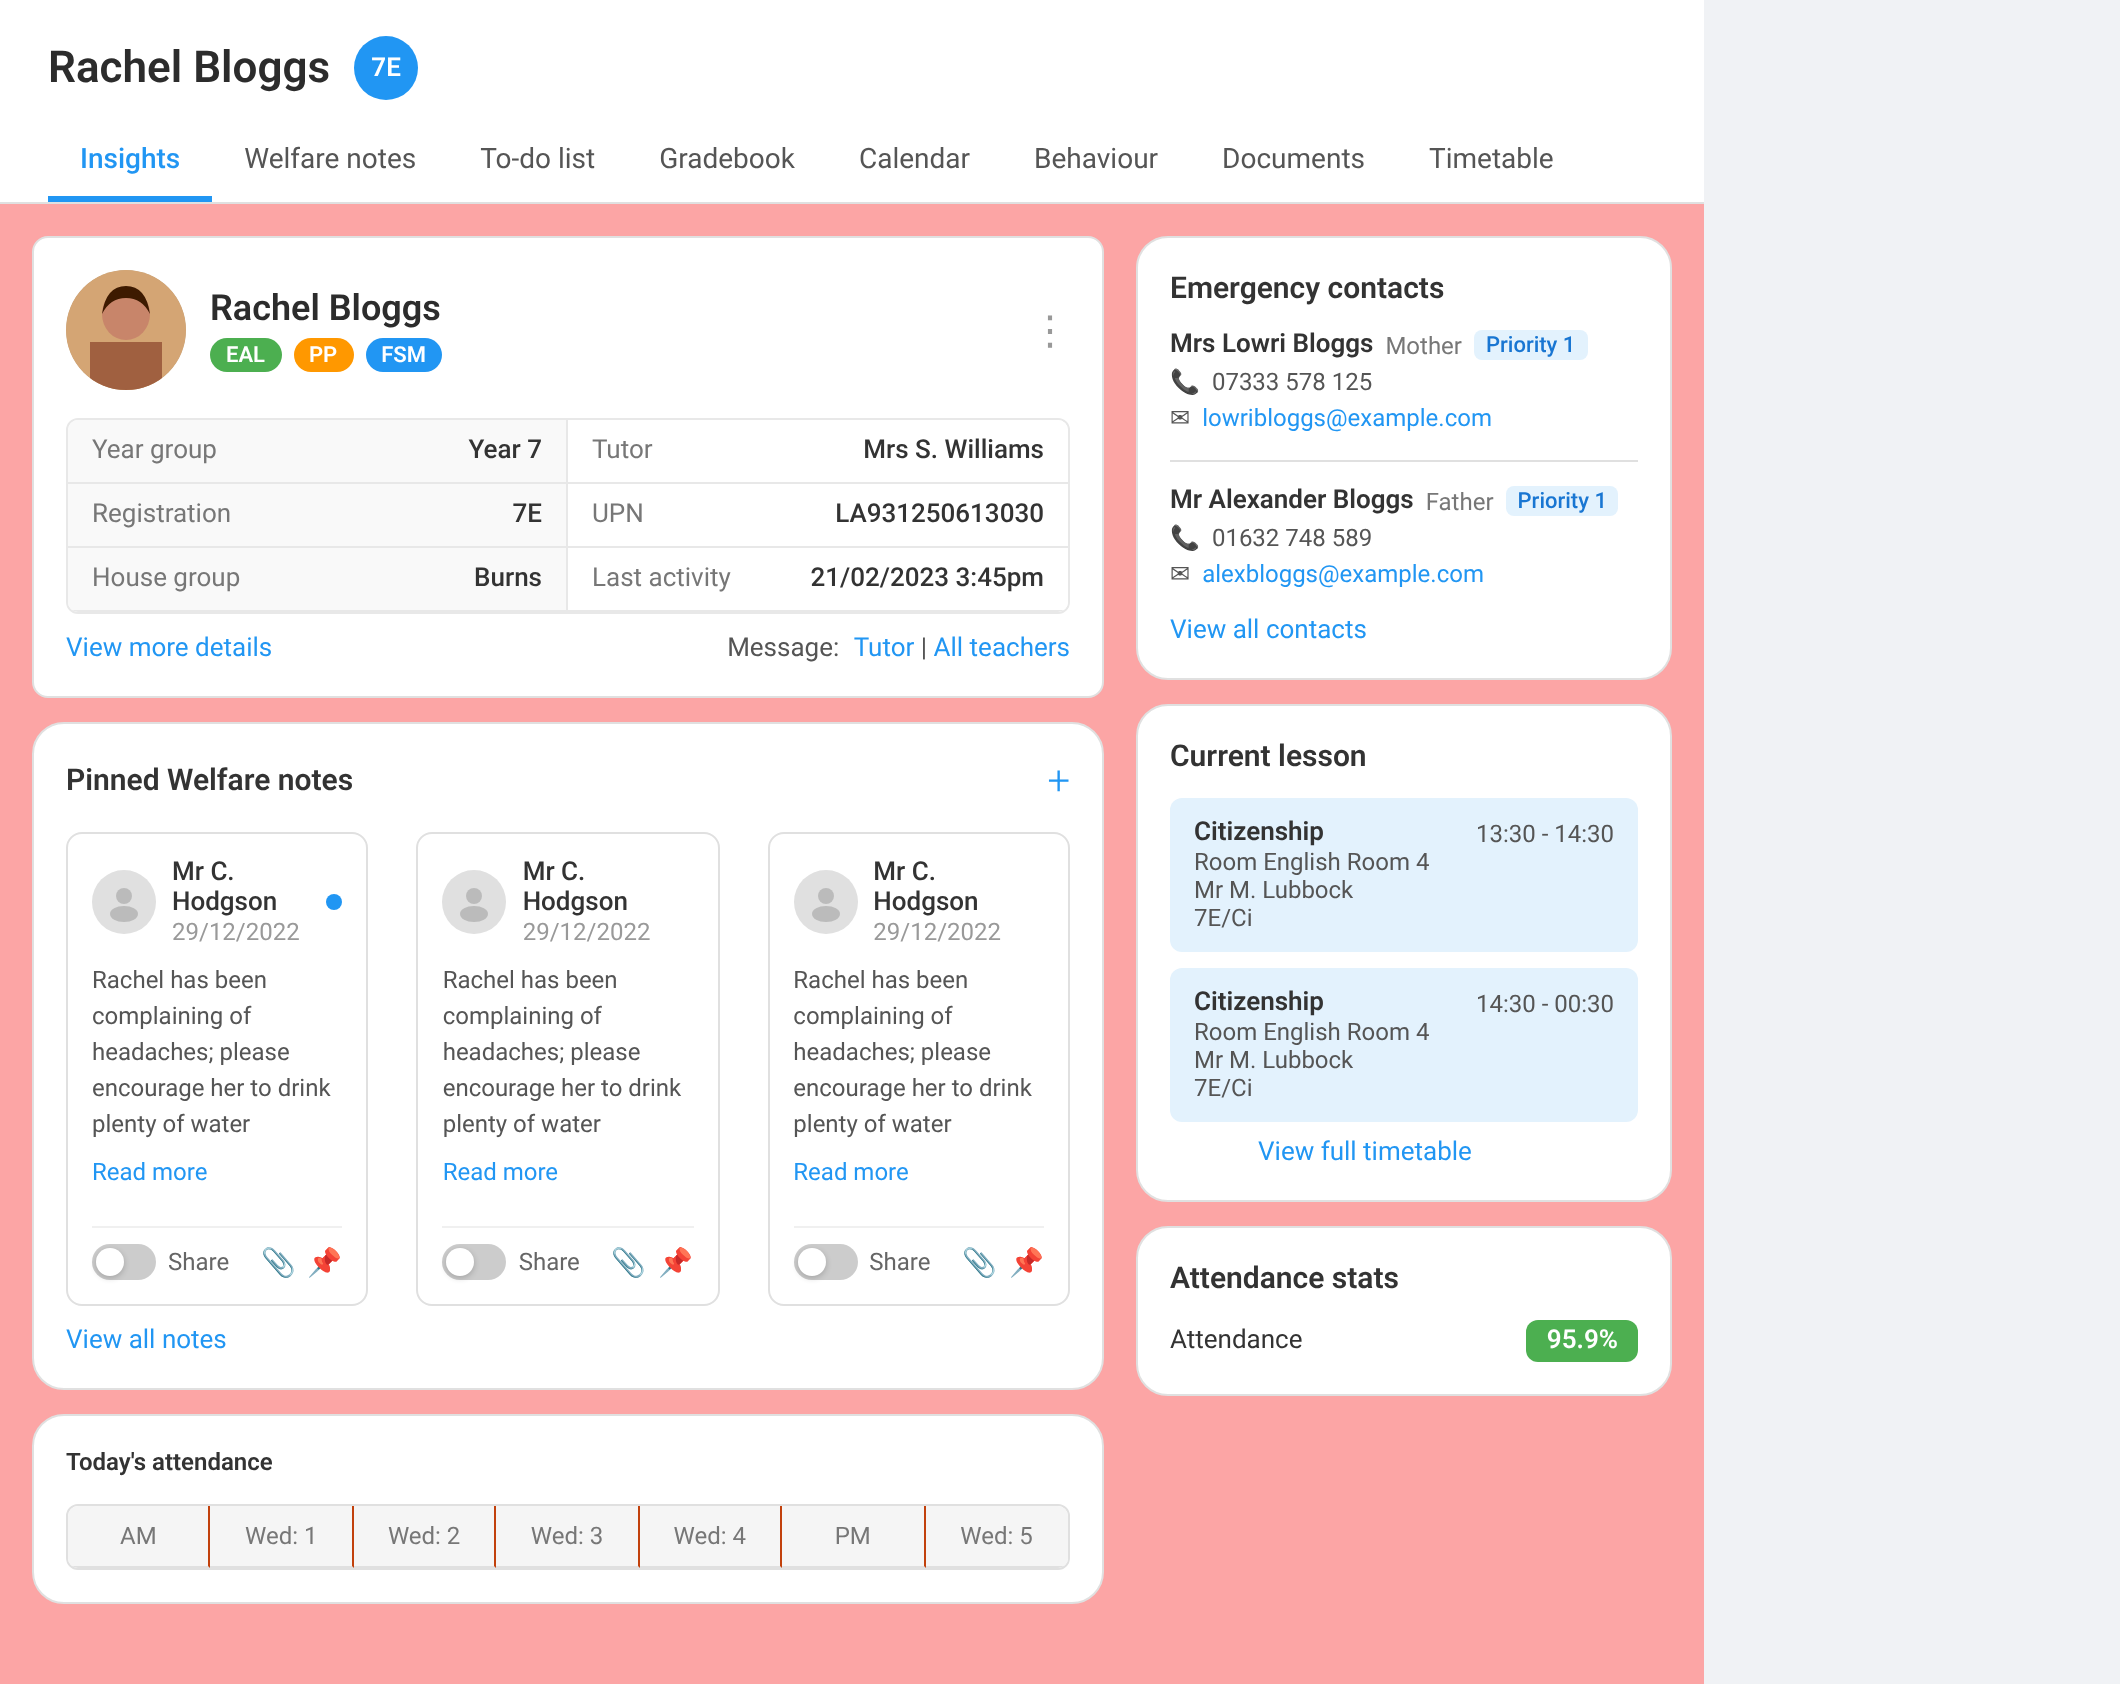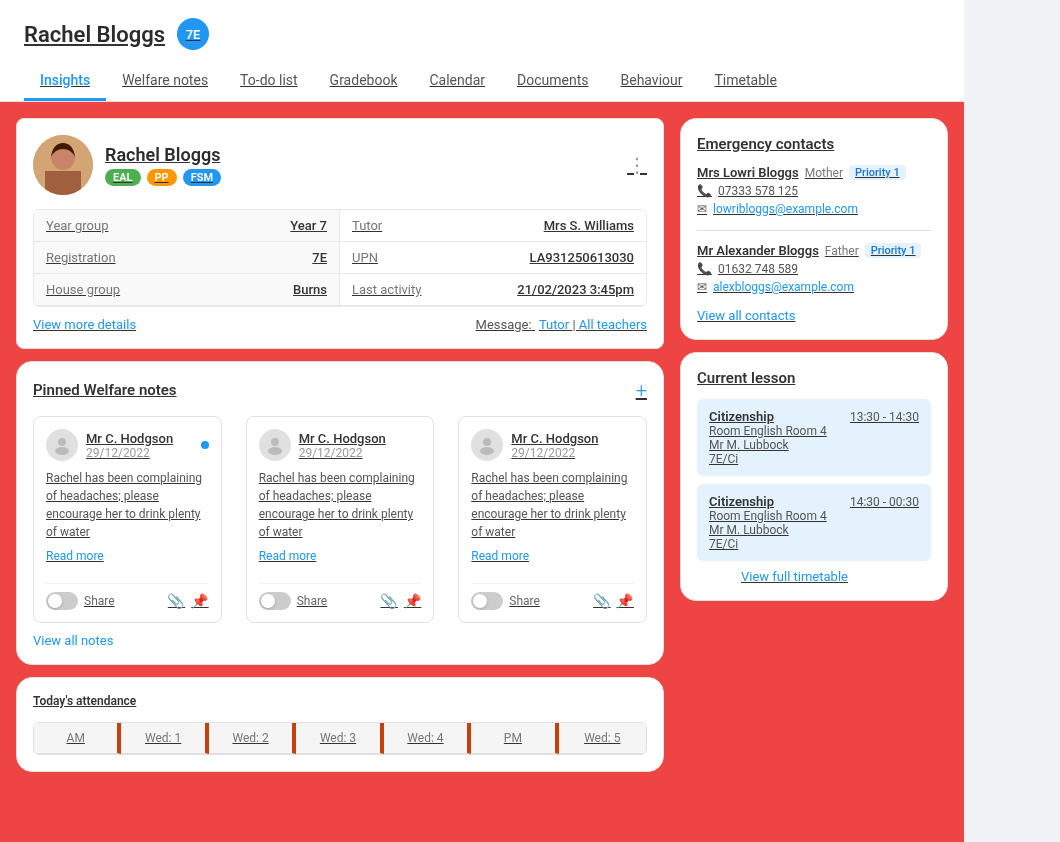--- a/index.html
+++ b/index.html
@@ -1,18 +1,18 @@
 <!DOCTYPE html>
 <html><head>
   <meta charset="utf-8">
   <style>
     * { box-sizing: border-box; margin: 0; padding: 0; }
     body { font-family: -apple-system, BlinkMacSystemFont, 'Segoe UI', Roboto, sans-serif; background: #f0f2f5; color: #333; font-size: 14px; }
     
-    .page-wrapper { background: #ef4444; min-height: 842px; width: 964px; display: flex; flex-direction: column; text-decoration: underline; }
+    .page-wrapper { background: #fca5a5; min-height: 842px; width: 852px; display: flex; flex-direction: column; }
     
     
     .header { padding: 18px 24px 0; background: #fff; border-bottom: 1px solid #e0e0e0; }
     .header-top { display: flex; align-items: center; gap: 12px; margin-bottom: 12px; }
     .student-name { font-size: 22px; font-weight: 600; color: #2c2c2c; }
     .year-badge { background: #2196f3; color: #fff; border-radius: 50%; width: 32px; height: 32px; display: flex; align-items: center; justify-content: center; font-size: 13px; font-weight: 600; }
     
     
     .nav-tabs { display: flex; gap: 0; }
     .nav-tab { padding: 10px 16px; cursor: pointer; font-size: 14px; color: #555; border-bottom: 3px solid transparent; white-space: nowrap; }
@@ -71,21 +71,21 @@
     .share-label { font-size: 12px; color: #666; }
     .note-icons { display: flex; gap: 6px; align-items: center; }
     .note-icon { font-size: 14px; cursor: pointer; }
     .pin-icon { color: #f5a623; }
     .paper-icon { color: #aaa; }
     .view-all { color: #2196f3; cursor: pointer; font-size: 13px; margin-top: 10px; display: inline-block; }
     
     
     .attendance-title { font-size: 12px; font-weight: 600; color: #333; margin-bottom: 14px; }
     .attendance-grid { display: grid; grid-template-columns: repeat(7, 1fr); gap: 0; border: 1px solid #e0e0e0; border-radius: 6px; overflow: hidden; }
-    .att-header { padding: 8px; background: #f5f5f5; text-align: center; font-size: 12px; color: #777; border-right: 4px solid #c2410c; border-bottom: 1px solid #e0e0e0; }
+    .att-header { padding: 8px; background: #f5f5f5; text-align: center; font-size: 12px; color: #777; border-right: 1px solid #c2410c; border-bottom: 1px solid #e0e0e0; }
     .att-header:last-child { border-right: none; }
     
     
     .section-title { font-size: 15px; font-weight: 600; color: #333; margin-bottom: 12px; }
     .contact-item { margin-bottom: 14px; }
     .contact-name { font-weight: 600; font-size: 13px; color: #333; }
     .contact-badges { display: flex; gap: 6px; align-items: center; }
     .contact-role { font-size: 12px; color: #777; }
     .priority-badge { background: #e3f2fd; color: #1976d2; border-radius: 4px; padding: 1px 6px; font-size: 11px; font-weight: 500; }
     .contact-detail { display: flex; align-items: center; gap: 6px; font-size: 12px; color: #555; margin-top: 4px; }
@@ -115,22 +115,22 @@
     <div class="header-top">
       <span class="student-name">Rachel Bloggs</span>
       <div class="year-badge">7E</div>
     </div>
     <div class="nav-tabs">
       <div class="nav-tab active">Insights</div>
       <div class="nav-tab">Welfare notes</div>
       <div class="nav-tab">To-do list</div>
       <div class="nav-tab">Gradebook</div>
       <div class="nav-tab">Calendar</div>
+      <div class="nav-tab">Behaviour</div>
       <div class="nav-tab">Documents</div>
-      <div class="nav-tab">Behaviour</div>
       <div class="nav-tab">Timetable</div>
     </div>
   </div>
 
   <div class="main-content">
 
     <div class="left-panel">
 
       <div class="student-info-card">
         <div class="student-header">
@@ -367,15 +367,22 @@
             <span class="lesson-time">14:30 - 00:30</span>
           </div>
           <div class="lesson-room">Room English Room 4</div>
           <div class="lesson-teacher">Mr M. Lubbock</div>
           <div class="lesson-class">7E/Ci</div>
         </div>
 
         <a class="link-blue" style="display:block;margin-top:8px;margin-left:44px;">View full timetable</a>
       </div>
 
+      <div class="card">
+        <div class="section-title">Attendance stats</div>
+        <div class="stats-row">
+          <span class="stats-label">Attendance</span>
+          <span class="stats-value">95.9%</span>
+        </div>
+      </div>
     </div>
   </div>
 </div>
 
 </body></html>

